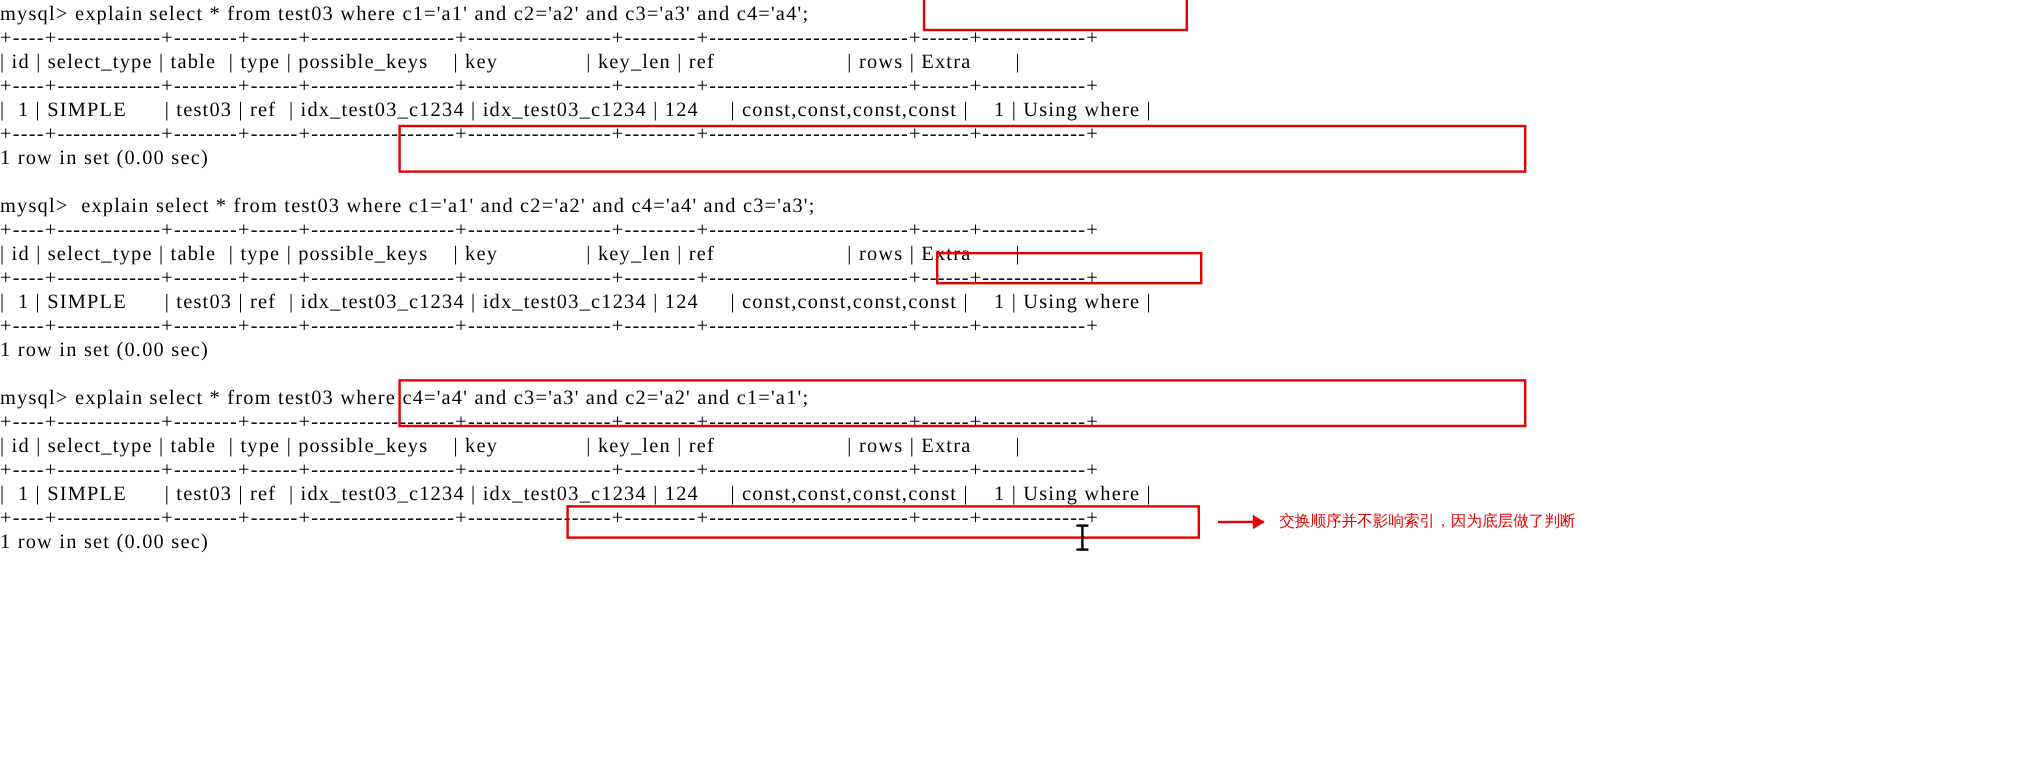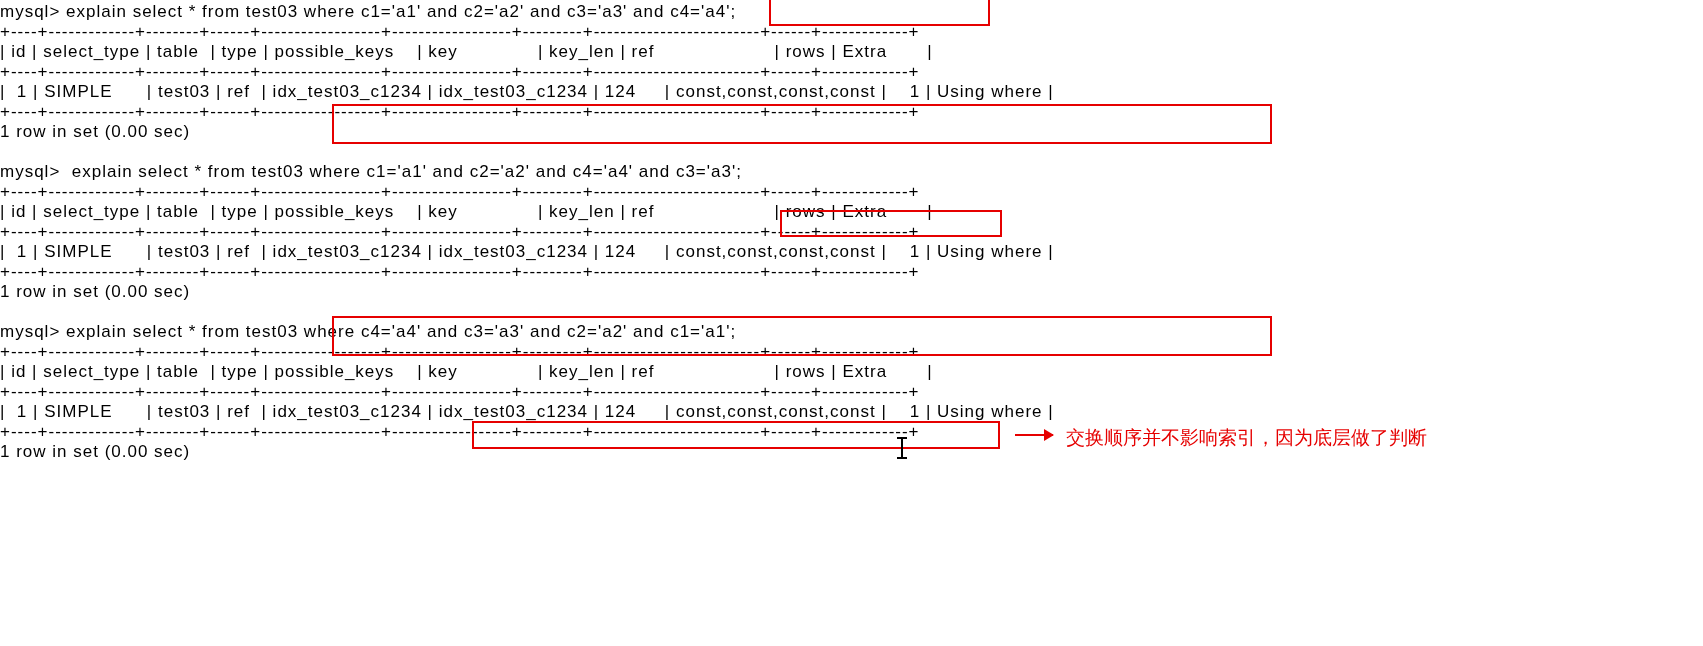--- a/index.html
+++ b/index.html
@@ -8,34 +8,34 @@
       font-family: "Courier New", Courier, monospace;
       font-size: 17px;
       background: #ffffff;
       color: #000000;
       letter-spacing: 1px;
       position: relative;
     }
     pre {
       margin: 0;
       white-space: pre;
-      font-family: Liberation Sans, sans-serif;
+      font-family: Liberation Serif, serif;
       font-size: inherit;
     }
     .highlight-box {
       position: absolute;
       border: 2.5px solid #e60000;
       box-sizing: border-box;
       pointer-events: none;
     }
     .annotation {
       position: absolute;
       color: #e60000;
       font-family: "Microsoft YaHei", "SimSun", sans-serif;
-      font-size: 19px;
+      font-size: 13px;
       letter-spacing: 0;
     }
     .arrow {
       position: absolute;
       width: 38px;
       height: 2px;
       background: #e60000;
       pointer-events: none;
     }
     .arrow::after {

